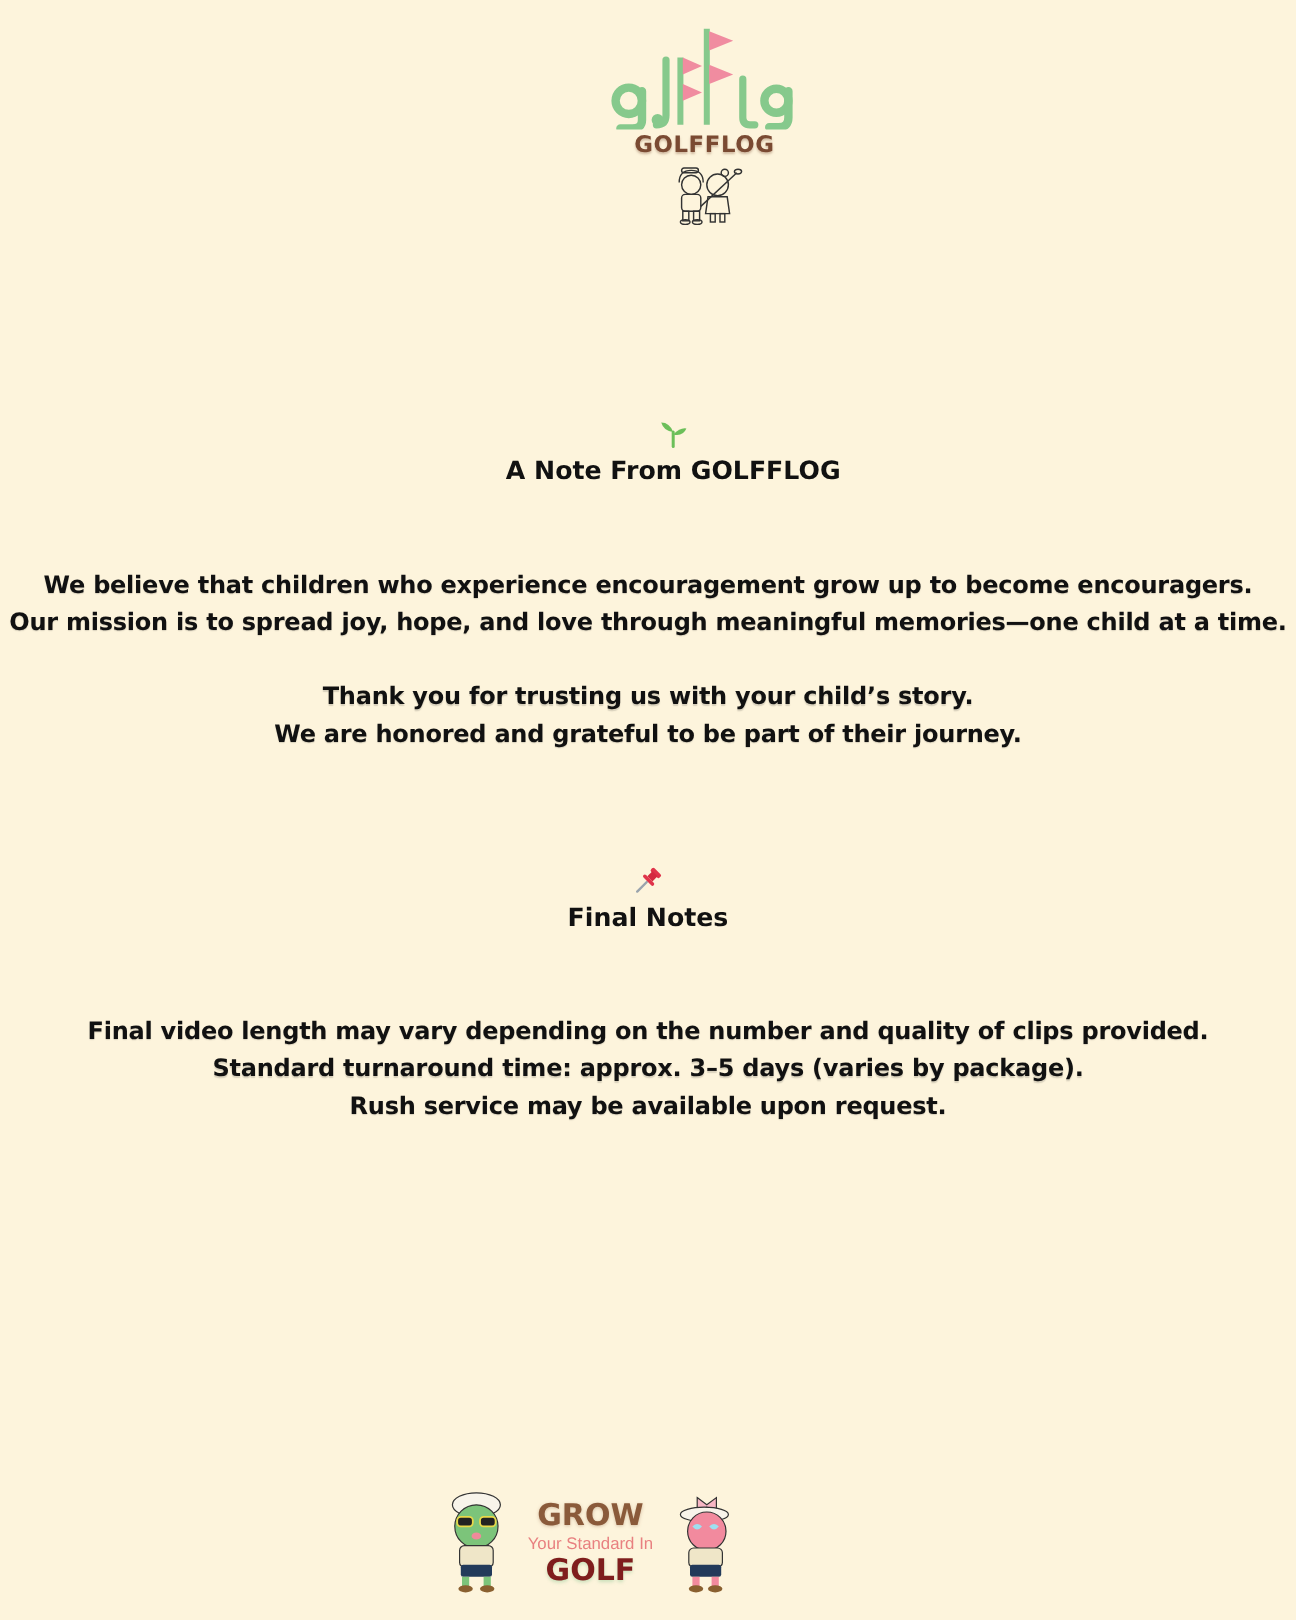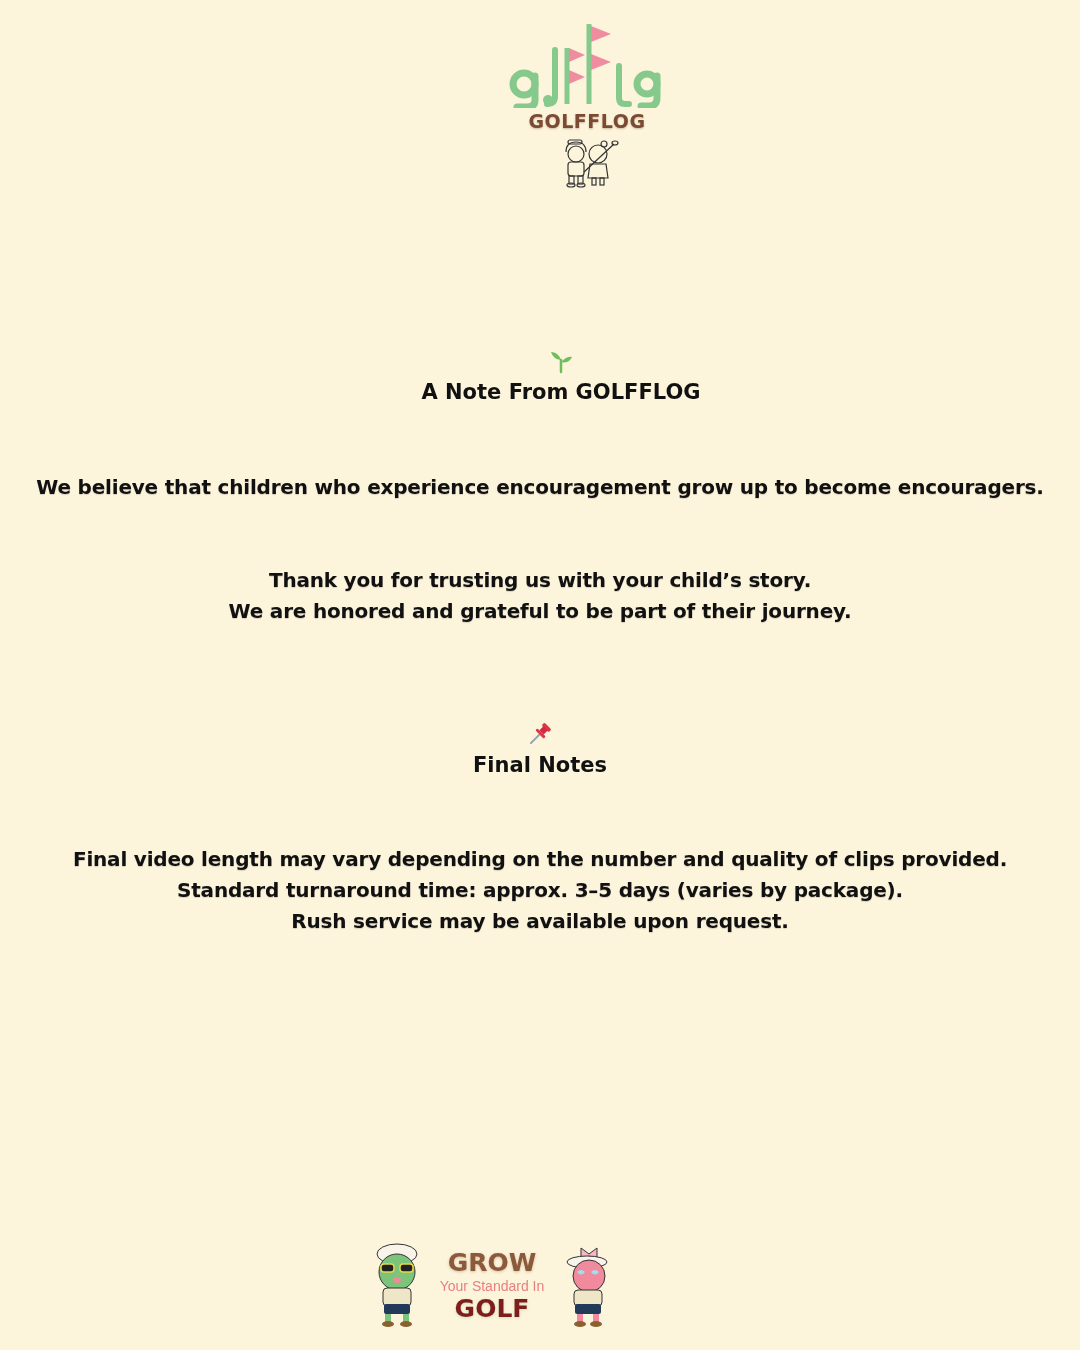--- a/index.html
+++ b/index.html
@@ -116,20 +116,21 @@
     <path d="M12 24 V12" stroke="#6cbf5a" stroke-width="2.5" stroke-linecap="round" fill="none"></path>
     <path d="M12 12 Q4 11 2 4 Q9 4 12 12 Z" fill="#6cbf5a"></path>
     <path d="M12 14 Q18 8 23 9 Q20 16 12 14 Z" fill="#6cbf5a"></path>
   </svg>
   <div class="sec-title">A Note From GOLFFLOG</div>
 </div>
 
 <div class="section" style="top:472px;">
   <p class="para">
     <span class="para-line">We believe that children who experience encouragement grow up to become encouragers.</span>
+    <span class="para-line">Our mission is to spread joy, hope, and love through meaningful memories—one child at a time.</span>
   </p>
 </div>
 
 <div class="section" style="top:565px;">
   <p class="para">
     <span class="para-line">Thank you for trusting us with your child’s story.</span>
     <span class="para-line">We are honored and grateful to be part of their journey.</span>
   </p>
 </div>
 

